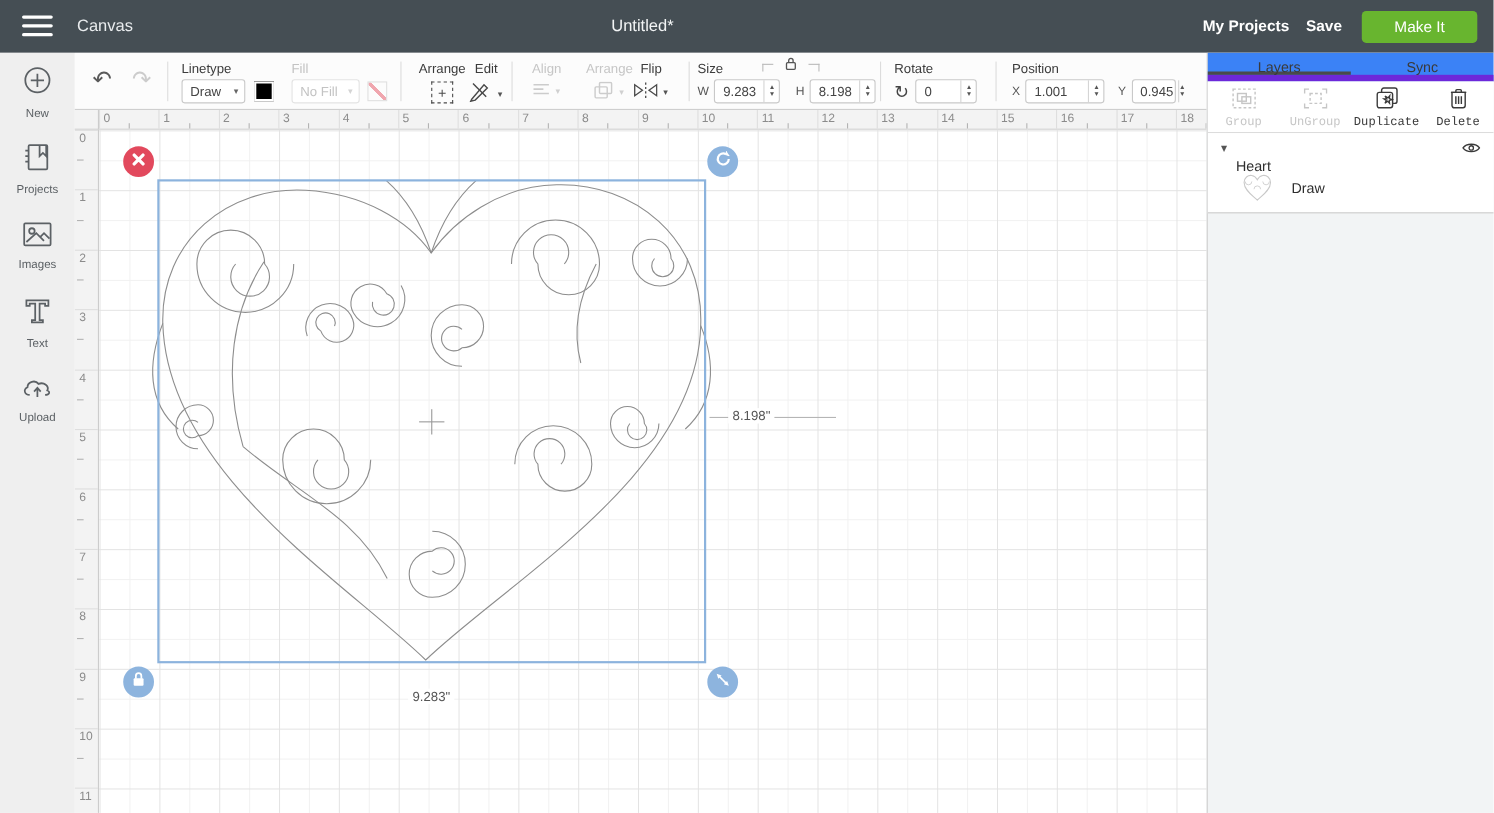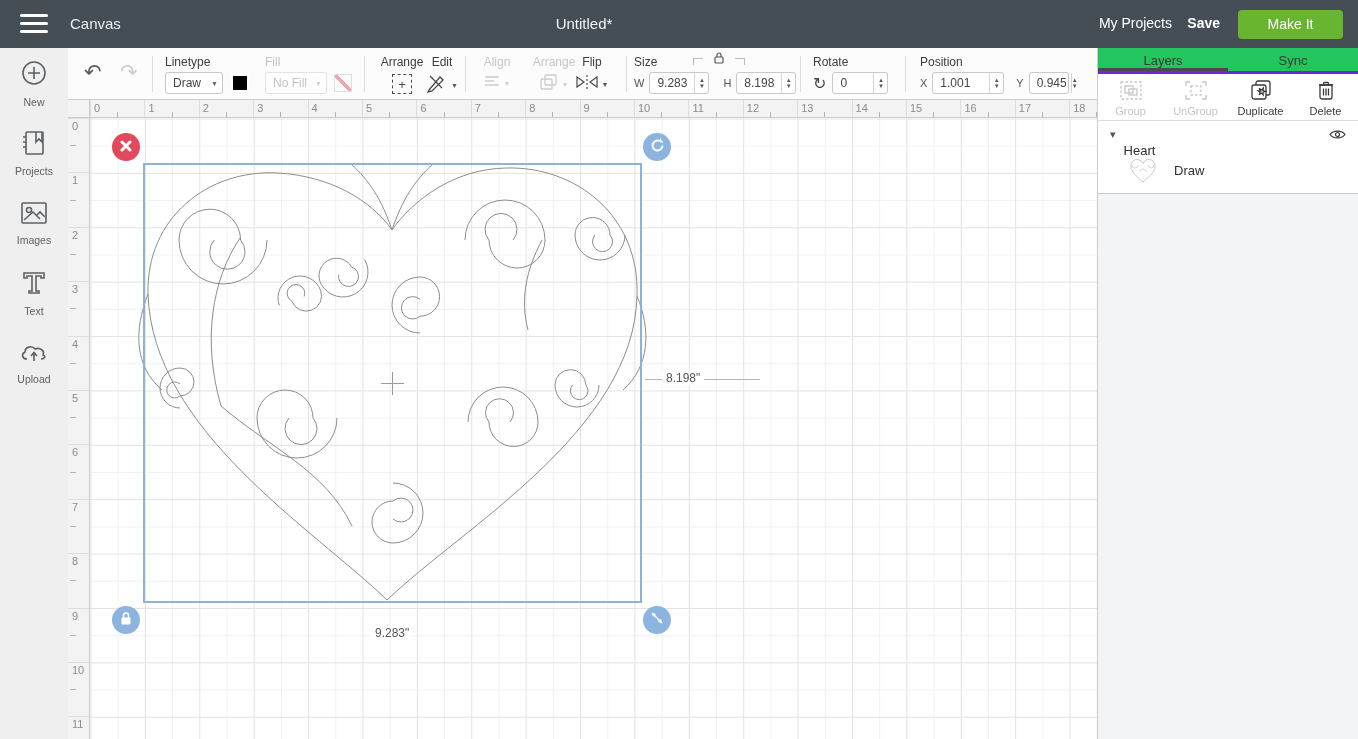--- a/index.html
+++ b/index.html
@@ -7,21 +7,21 @@
   body { font-family:"Liberation Sans","DejaVu Sans",sans-serif; }
   #app { position:relative; width:1358px; height:739px; overflow:hidden; background:#fff; }
 
   
   #topbar { position:absolute; left:0; top:0; width:1358px; height:48px; background:#454e54; }
   #hamburger { position:absolute; left:20px; top:14px; width:28px; height:20px; cursor:pointer; }
   #hamburger i { display:block; height:3px; background:#fff; border-radius:2px; margin-bottom:5px; }
   .tb-text { color:#e9ecee; font-size:15px; position:absolute; top:15px; }
   #app-label { left:70px; }
   #doc-title { left:584px; transform:translateX(-50%); color:#f2f4f5;text-align:center; }
-  #my-projects { right:186px; font-size:14px; font-weight:normal; color:#fff; cursor:pointer; }
+  #my-projects { right:186px; font-size:14px; font-weight:bold; color:#fff; cursor:pointer; }
   #save-btn { right:138px; font-size:14px; font-weight:bold; color:#fff; cursor:pointer; }
   #make-it { position:absolute; right:15px; top:10px; width:105px; height:29px; background:#68b52f;
              border-radius:4px; color:#fff; font-size:14px; text-align:center; line-height:29px; cursor:pointer; }
 
   
   #sidebar { position:absolute; left:0; top:48px; width:68px; height:691px; background:#efefef; }
   .side-item { height:70px; display:flex; flex-direction:column; align-items:center; justify-content:center; cursor:pointer; }
   .side-item svg { stroke:#5c6165; fill:none; stroke-width:1.6; }
   .side-label { font-size:10.5px; color:#5c6165; margin-top:4px; }
 
@@ -95,24 +95,24 @@
   #h-resize { left:643px; top:606px; background:#8db4de; }
   #dim-h-line { position:absolute; left:645px; top:379px; width:115px; height:1px; background:#b5b5b5; }
   .dim-label { position:absolute; font-size:12px; color:#555; background:#fff; padding:0 4px; }
   #dim-h { left:662px; top:371px; }
   #dim-w { left:371px; top:626px; }
   #crosshair-h { position:absolute; left:381px; top:383px; width:23px; height:1px; background:#9a9a9a; }
   #crosshair-v { position:absolute; left:392px; top:372px; width:1px; height:23px; background:#9a9a9a; }
 
   
   #right-panel { position:absolute; left:1097px; top:48px; width:261px; height:691px; background:#f2f4f5; border-left:1px solid #cfcfcf; }
-  #rp-tabs { display:flex; height:26px; background:#22c55e; border-bottom:3px solid #6d28d9; }
+  #rp-tabs { display:flex; height:26px; background:#3b82f6; border-bottom:6px solid #6d28d9; }
   .rp-tab { flex:1; text-align:center; font-size:13px; color:#3a3a3a; line-height:25px; cursor:pointer; }
   .rp-tab.active { border-bottom:3px solid #4a4a4a; }
-  #rp-actions { display:flex; height:47px; background:#fff; border-bottom:1px solid #dcdcdc; }
+  #rp-actions { display:flex; height:47px; background:#fff; border-bottom:1px solid #dcdcdc;font-family:Liberation Mono, monospace; }
   .rp-act { flex:1; display:flex; flex-direction:column; align-items:center; justify-content:center; cursor:pointer; }
   .rp-act svg { stroke:#3a3a3a; fill:none; stroke-width:1.3; }
   .rp-act span { font-size:11px; color:#3a3a3a; margin-top:3px; }
   .rp-act.dis svg { stroke:#c6c6c6; }
   .rp-act.dis span { color:#c6c6c6; }
   #rp-list { background:#fff; border-bottom:1px solid #c8c8c8; }
   #group-row { height:27px; display:flex; align-items:center; padding:0 12px; cursor:pointer; }
   #group-chevron { font-size:11px; color:#555; margin-right:8px; }
   #group-name { font-size:13px; color:#2f2f2f; flex:1;margin-top:32px; }
   #eye-icon { cursor:pointer; display:flex; }

